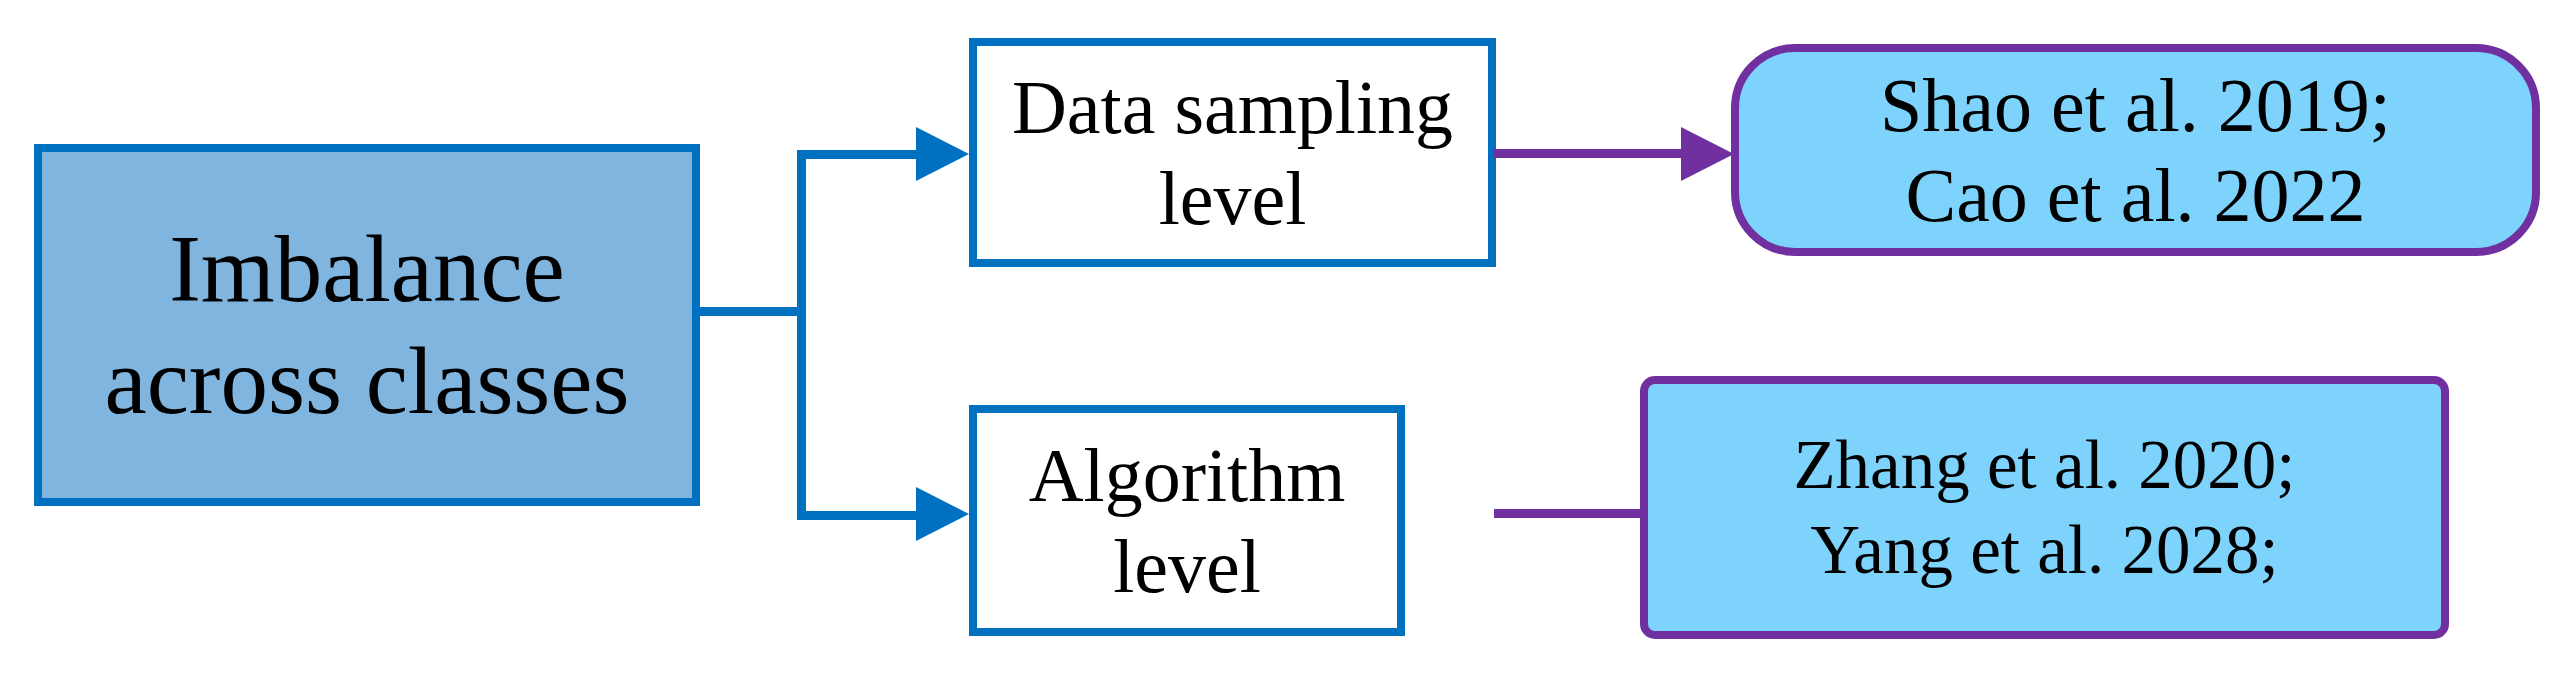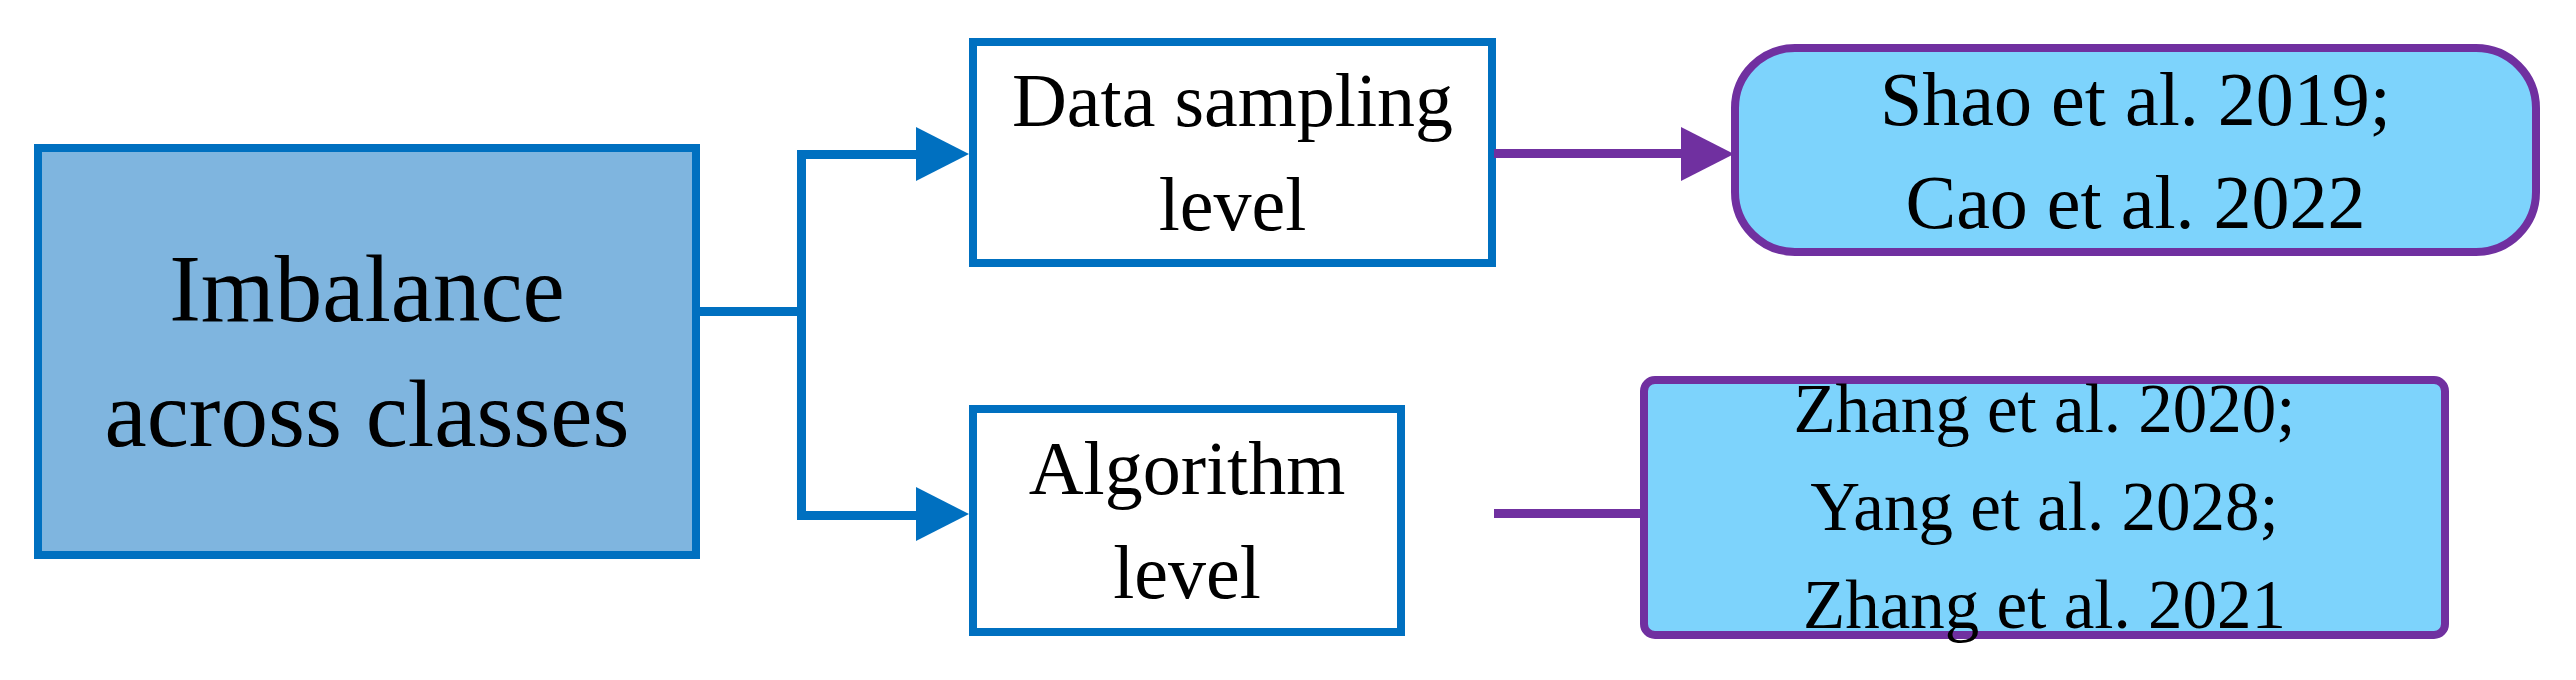--- a/index.html
+++ b/index.html
@@ -17,24 +17,23 @@
     overflow: hidden;
   }
   .node {
     position: absolute;
     box-sizing: border-box;
     display: flex;
     flex-direction: column;
     justify-content: center;
     align-items: center;
     text-align: center;
-    gap: 13px;
   }
   .root-node {
-    left: 34px; top: 144px; width: 666px; height: 415px;
+    left: 34px; top: 144px; width: 666px; height: 362px;
     background: var(--blue_fill);
     border: 8.5px solid var(--blue);
     font-size: 95px;
     line-height: 112px;
   }
   .level-node {
     background: #ffffff;
     border: 8.5px solid var(--blue);
     font-size: 76px;
     line-height: 91px;
@@ -111,17 +110,16 @@
   <div class="hline purple-line pline-bottom"></div>
   <div class="arrowhead purple pah-bottom"></div>
 
   <div class="node ref-node top">
     <span class="tl">Shao et al. 2019;</span>
     <span class="tl">Cao et al. 2022</span>
   </div>
   <div class="node ref-node bottom">
     <span class="tl">Zhang et al. 2020;</span>
     <span class="tl">Yang et al. 2028;</span>
-    <span class="tl">Zhang et al. 2021</span>
   </div>
 
 </div>
 
 
 </body></html>

